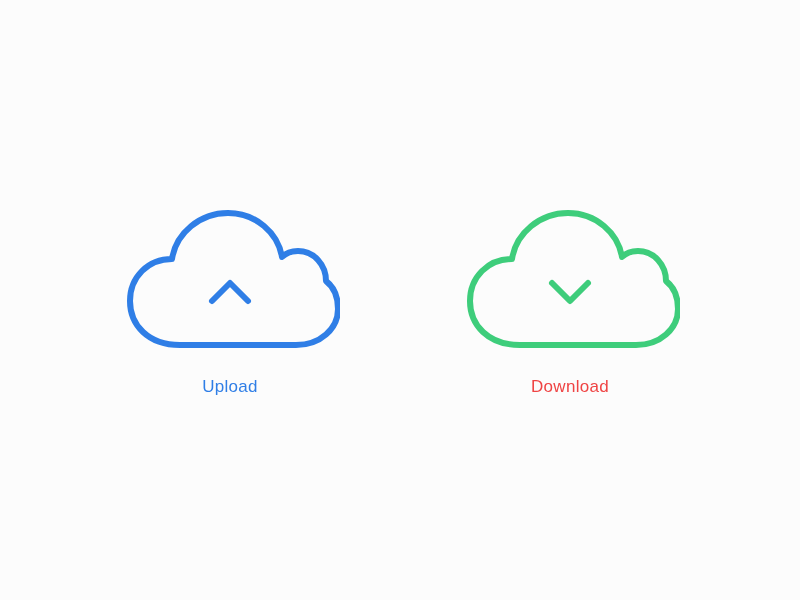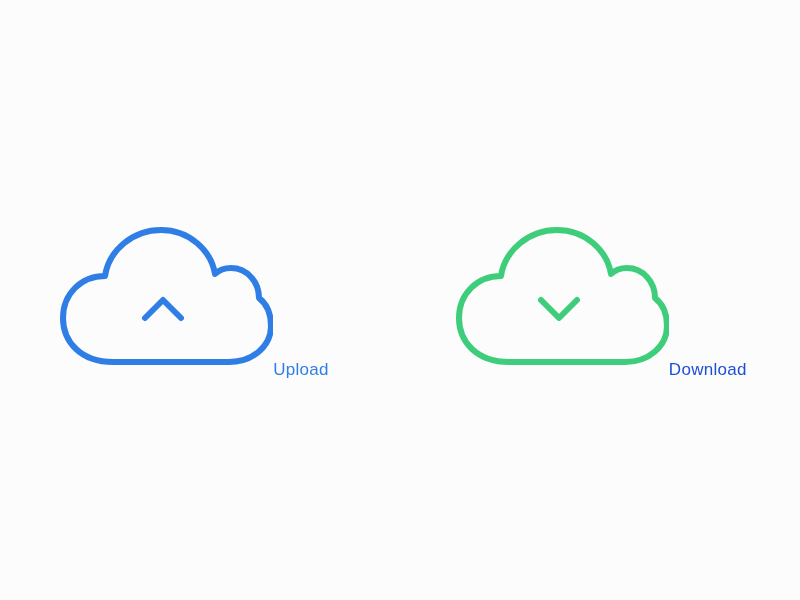--- a/index.html
+++ b/index.html
@@ -7,38 +7,38 @@
     body {
       background: #fcfcfc;
       display: flex;
       align-items: center;
       justify-content: center;
       gap: 120px;
       font-family: -apple-system, BlinkMacSystemFont, "Segoe UI", Helvetica, Arial, sans-serif;
     }
     .action {
       display: flex;
-      flex-direction: row;
-      align-items: flex-end;
+      flex-direction: column;
+      align-items: center;
       cursor: pointer;
       user-select: none;
     }
     .icon-wrap {
       width: 220px;
       height: 160px;
       display: block;
     }
     .label {
       margin-top: 14px;
       font-size: 17px;
       font-weight: 400;
       letter-spacing: 0.3px;
     }
     .upload .label { color: #2f7ee6; }
-    .download .label { color: #1d4ed8; }
+    .download .label { color: #ef4444; }
   </style>
 </head>
 <body>
 
 <div class="action upload">
   <span class="icon-wrap">
     <svg viewBox="0 0 220 160" width="220" height="160" fill="none" stroke="#2f7ee6" stroke-width="6" stroke-linecap="round" stroke-linejoin="round">
       <path d="
         M60 142
         C28 142 10 122 10 98

